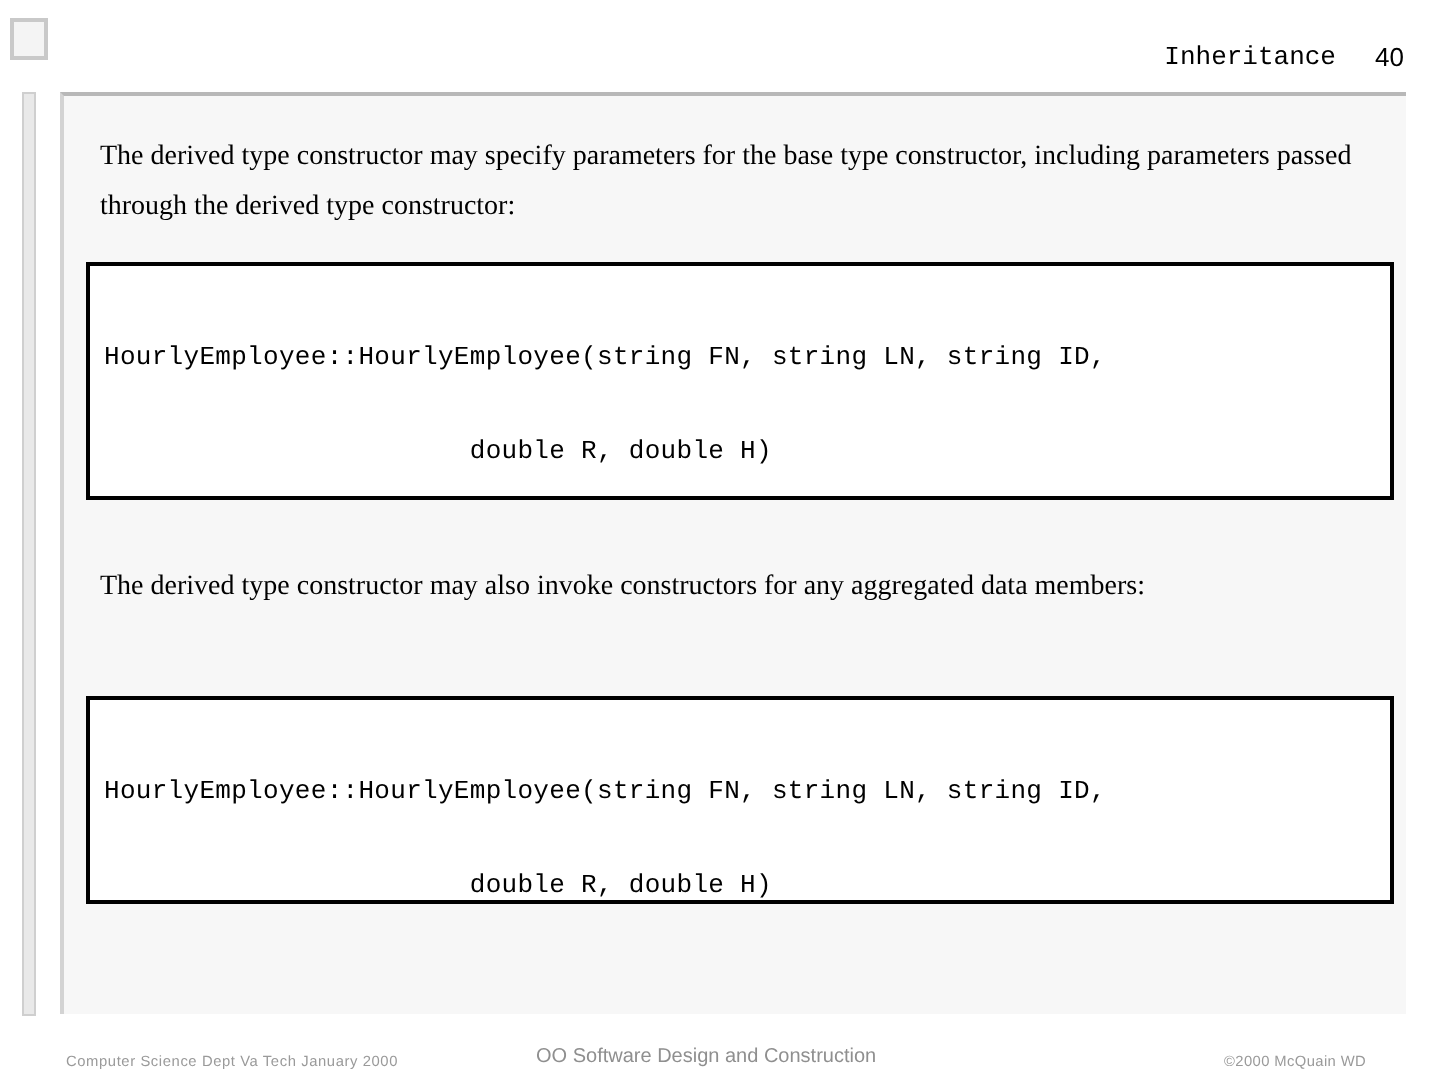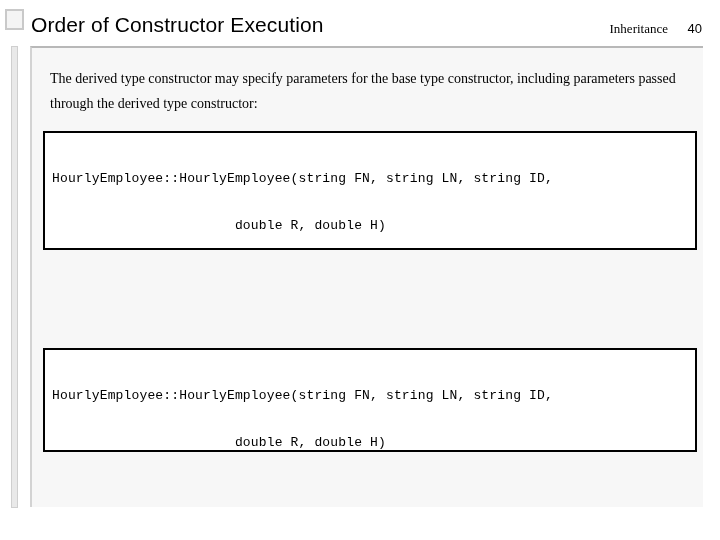--- a/index.html
+++ b/index.html
@@ -50,21 +50,21 @@
     font-size: 21px;
     font-weight: 400;
     color: #000000;
     letter-spacing: 0.1px;
     white-space: nowrap;
   }
   #header-topic {
     position: absolute;
     right: 52px;
     top: 21px;
-    font-family: Liberation Serif, serif;
+    font-family: Liberation Mono, monospace;
     font-size: 13px;
     color: #000000;
     white-space: nowrap;
   }
   #header-number {
     position: absolute;
     right: 18px;
     top: 21px;
     font-family: "Liberation Sans", sans-serif;
     font-size: 13px;
@@ -178,45 +178,50 @@
     letter-spacing: 0.2px;
   }
 </style>
 </head>
 <body>
 
 <div id="slide">
 
   <div id="header">
     <div id="title-bullet"></div>
-    <div id="page-title">Order of Constructor Execution</div>
     <div id="header-topic">Inheritance</div>
     <div id="header-number">40</div>
   </div>
 
   <div id="left-accent-bar"></div>
 
   <div id="content-panel"></div>
 
   <div class="body-para" id="para-1">The derived type constructor may specify parameters for the base type constructor, including parameters passed through the derived type constructor:</div>
 
   <div class="code-block" id="code-block-1">
     <span class="code-line">HourlyEmployee::HourlyEmployee(string FN, string LN, string ID,</span>
     <span class="code-line">                       double R, double H)</span>
     
     
     
     
     
   </div>
 
+  <div class="body-para" id="para-2">The derived type constructor may also invoke constructors for any aggregated data members:</div>
 
   <div class="code-block" id="code-block-2">
     <span class="code-line">HourlyEmployee::HourlyEmployee(string FN, string LN, string ID,</span>
     <span class="code-line">                       double R, double H)</span>
     
     
     
     
   </div>
 
+  <div id="footer">
+    <div class="footer-text" id="footer-left">Computer Science Dept Va Tech January 2000</div>
+    <div class="footer-text" id="footer-center">OO Software Design and Construction</div>
+    <div class="footer-text" id="footer-right">©2000  McQuain WD</div>
+  </div>
 
 </div>
 
 </body></html>

